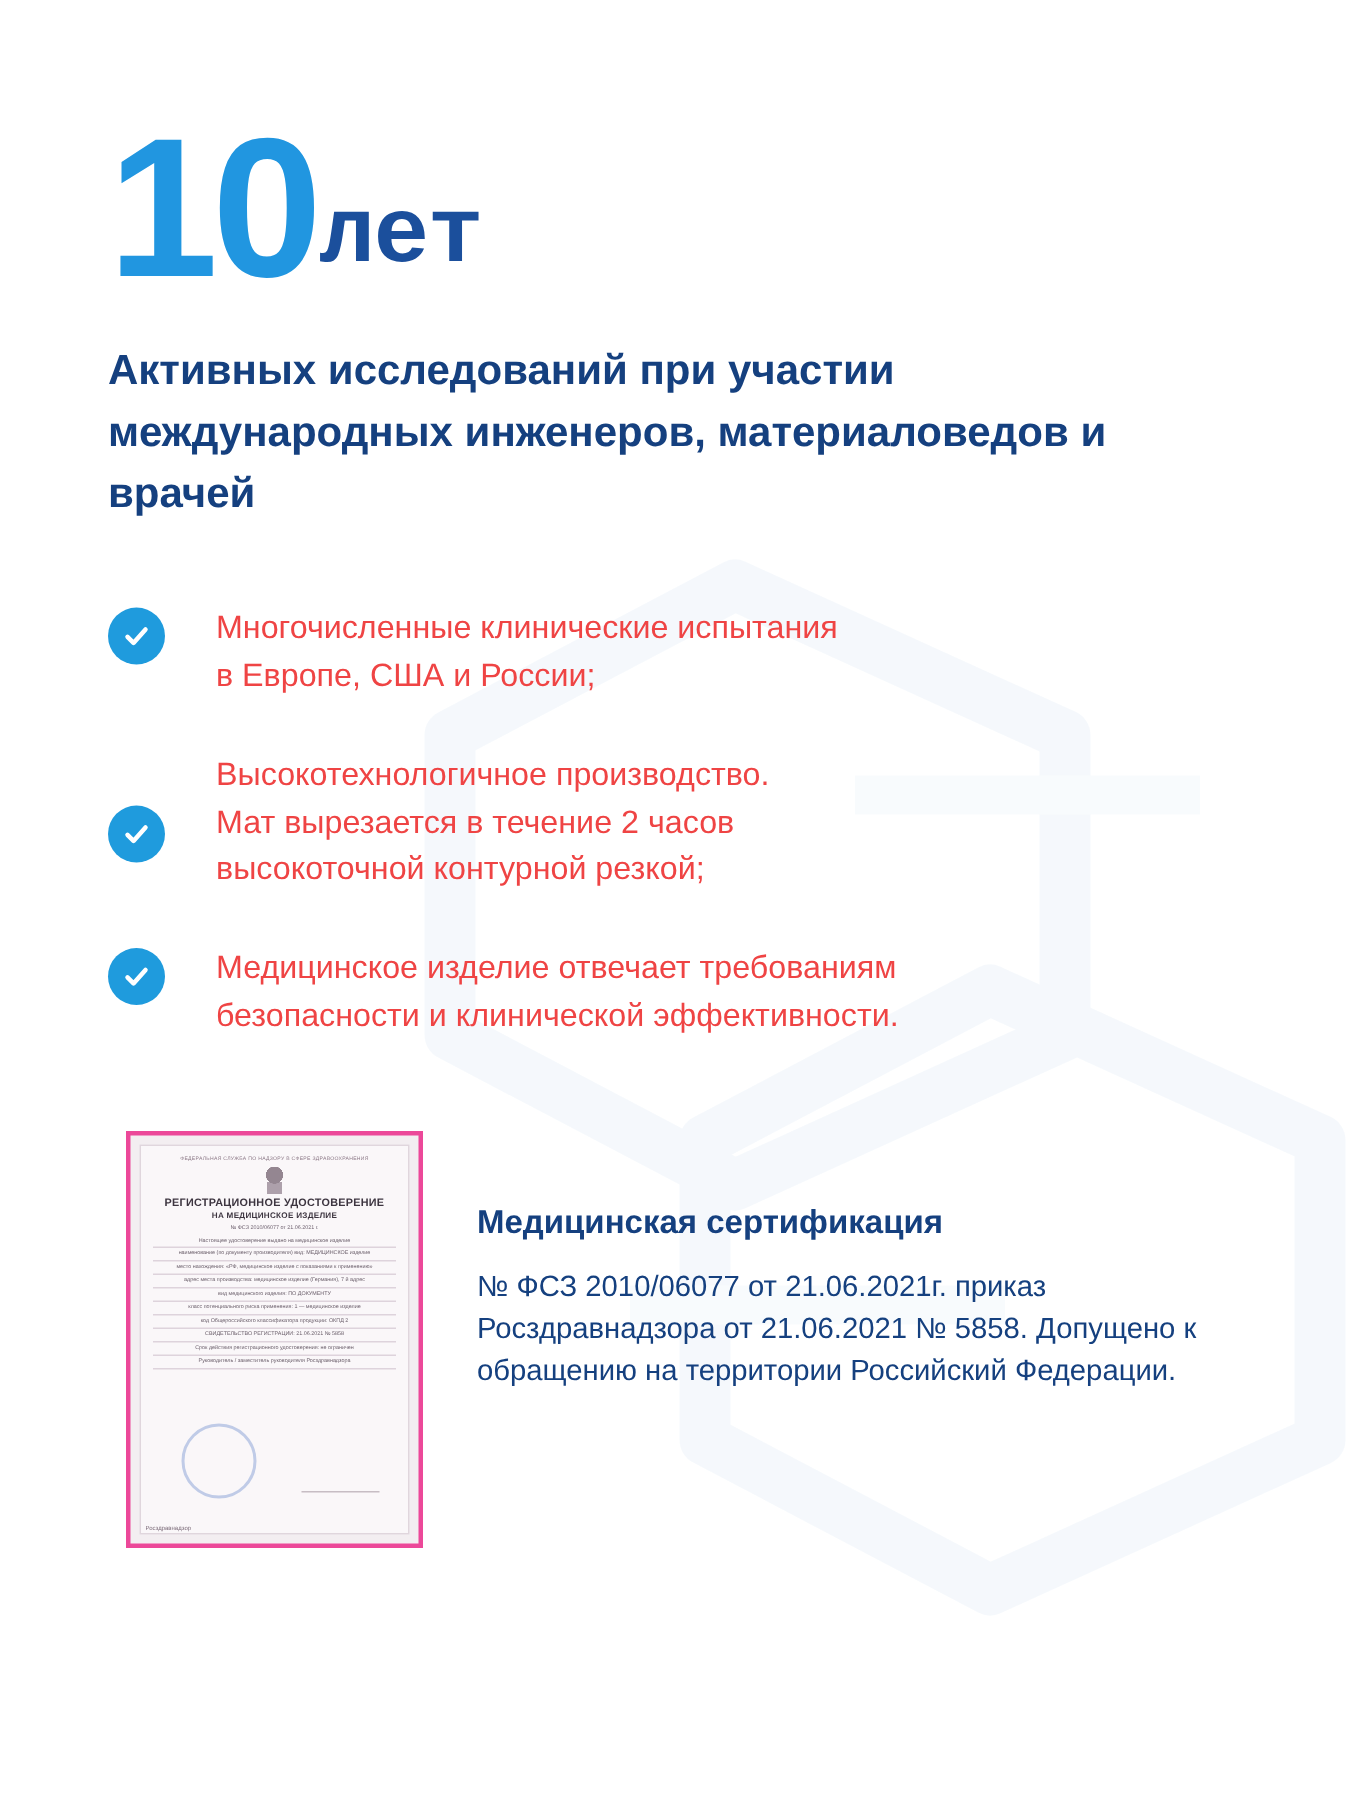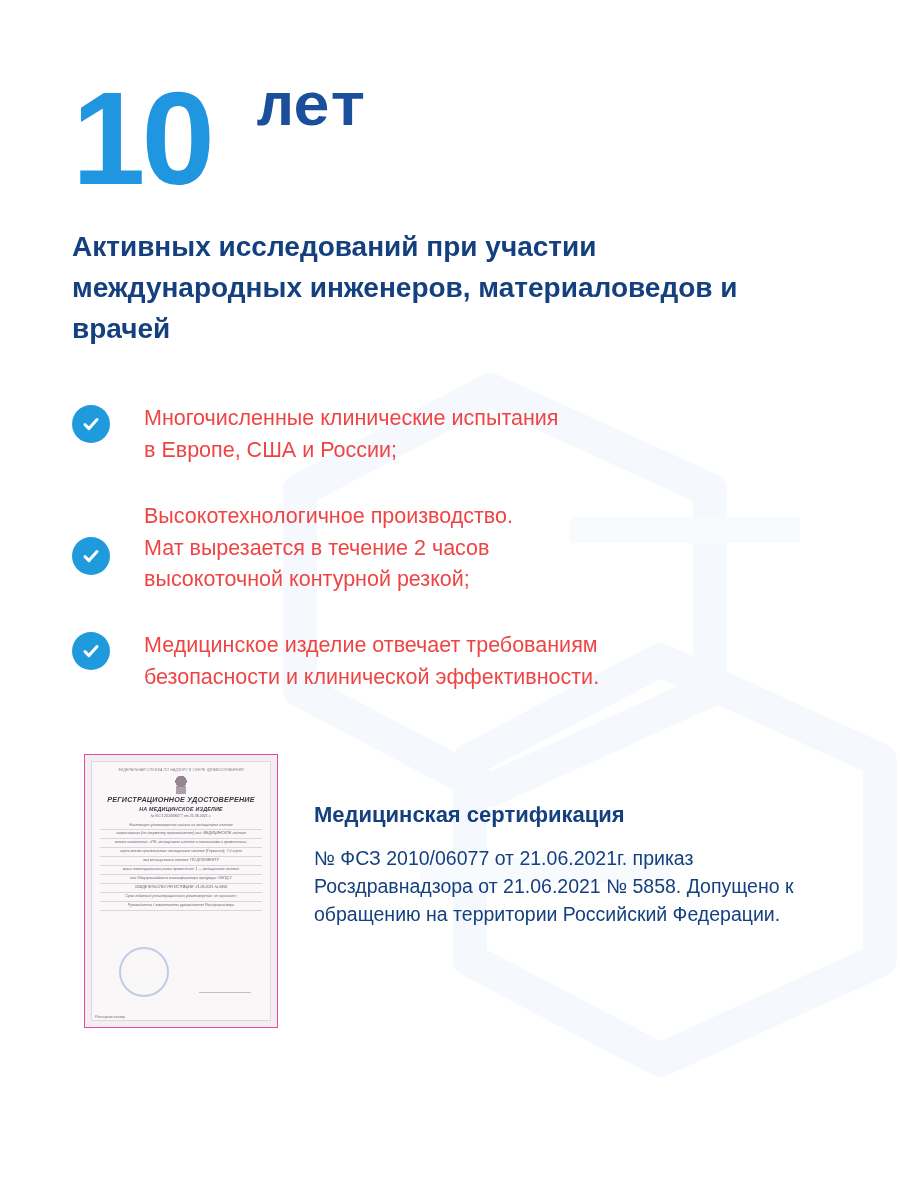--- a/index.html
+++ b/index.html
@@ -32,23 +32,22 @@
     z-index: 2;
     width: 900px;
     height: 1200px;
     box-sizing: border-box;
     padding: 78px 70px 0 72px;
   }
 
   
   .hero {
     display: flex;
-    align-items: flex-start;
+    align-items: flex-end;
     margin: 0 0 28px 0;
-    gap: 44px;
   }
   .hero-number {
     font-size: 132px;
     line-height: 0.92;
     font-weight: bold;
     color: #2196e0;
     letter-spacing: -4px;
   }
   .hero-unit {
     font-size: 62px;
@@ -115,25 +114,24 @@
     display: flex;
     align-items: flex-start;
     margin-top: 18px;
   }
 
   .cert-image {
     flex: 0 0 auto;
     width: 192px;
     height: 272px;
     background: #f3eef1;
-    border: 1px solid #ec4899;
+    border: 3px solid #ec4899;
     position: relative;
     overflow: hidden;
     margin-left: 12px;
-    font-style: italic;
   }
   .cert-inner {
     position: absolute;
     inset: 6px;
     background: #faf7f9;
     border: 1px solid #e0d6dd;
     padding: 6px 8px;
     box-sizing: border-box;
     overflow: hidden;
   }

